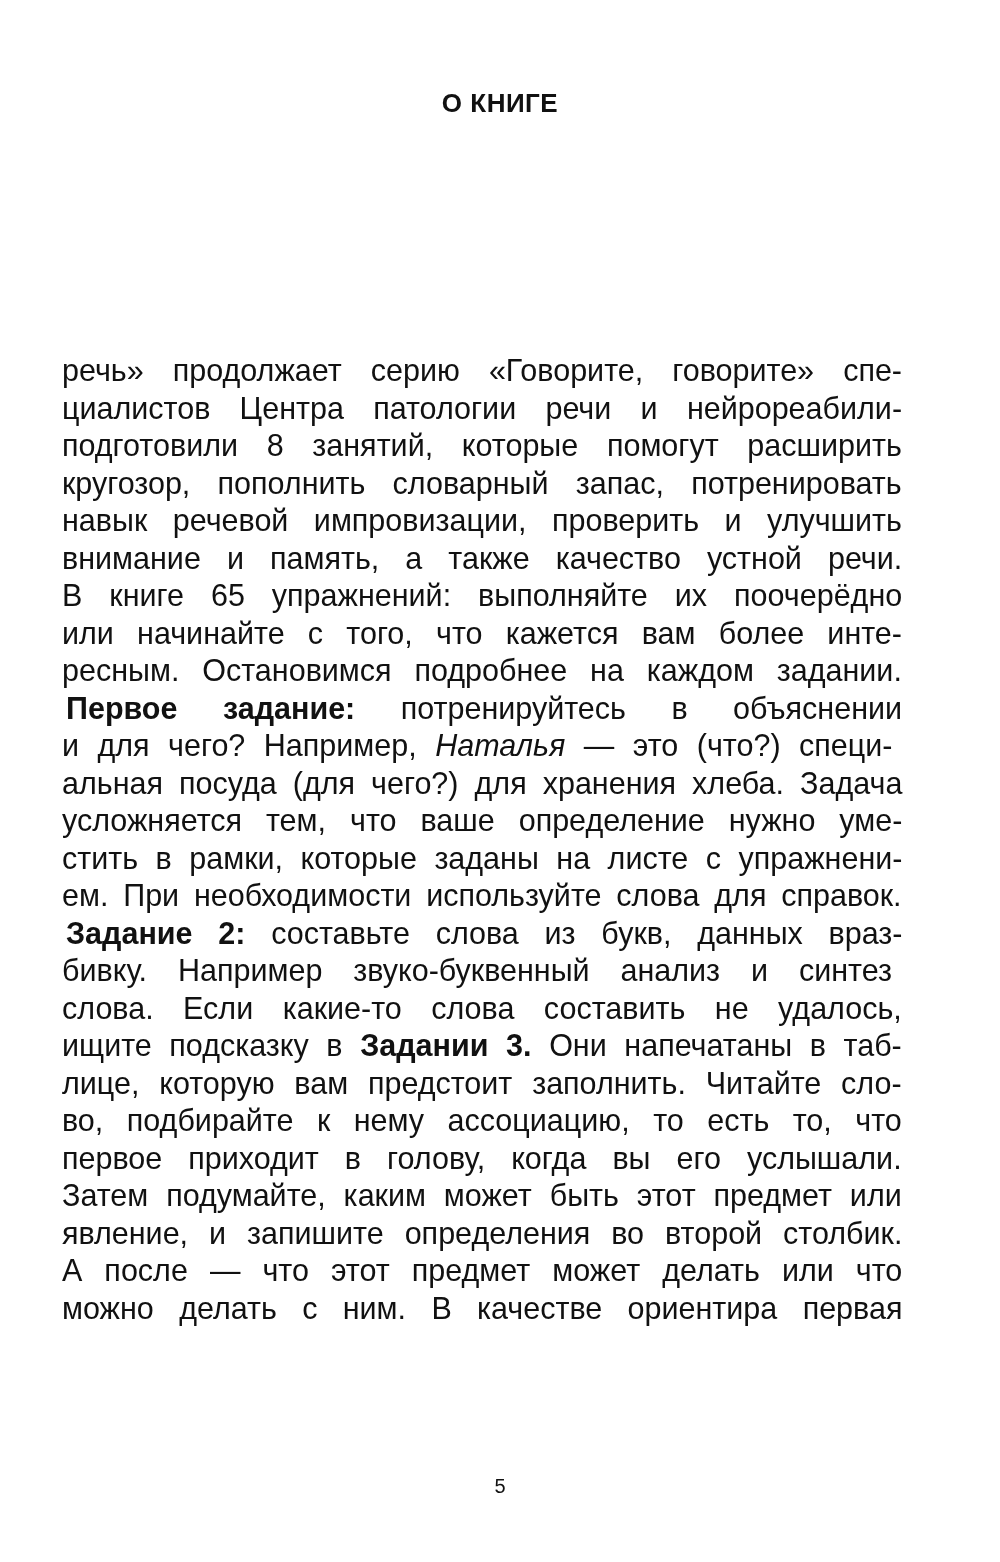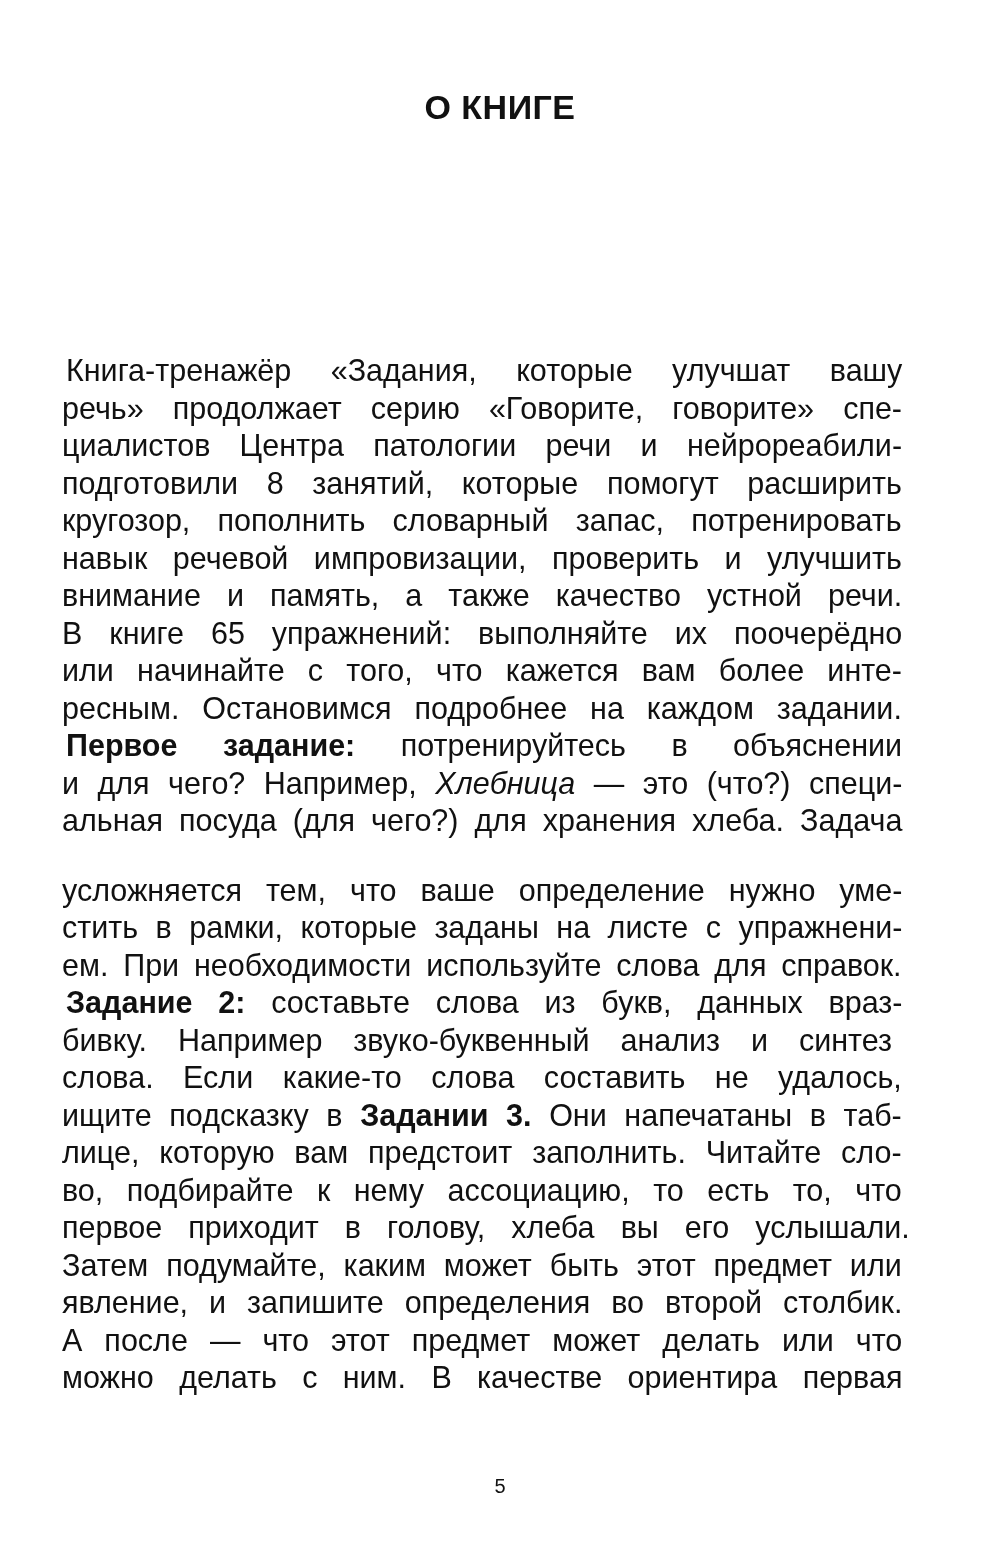--- a/index.html
+++ b/index.html
@@ -2,21 +2,21 @@
 <html><head>
 <meta charset="utf-8">
 <style>
   html, body { margin:0; padding:0; }
   body {
     width:1000px; height:1562px; background:#ffffff; position:relative; overflow:hidden;
     font-family:"Liberation Sans", "DejaVu Sans", sans-serif; color:#111111;
   }
   .page-title {
     position:absolute; top:88px; left:0; width:1000px; text-align:center;
-    font-weight:bold; font-size:34px; letter-spacing:0.5px;
+    font-weight:bold; font-size:26px; letter-spacing:0.5px;
   }
   .body-text {
     position:absolute; left:62px; top:352px; width:840px;
   }
   .line {
     display:block; height:37.5px; line-height:37.5px; font-size:30.5px;
     text-align:justify; text-align-last:justify; white-space:nowrap;
     transform-origin:left center;
   }
   .b { font-weight:bold; }
@@ -26,42 +26,41 @@
     font-size:20px;
   }
   .line span { white-space:pre; }
 </style>
 </head>
 <body>
 
 <div class="page-title">О КНИГЕ</div>
 
 <div class="body-text" id="body-text">
-    <div class="line" style="padding-left: 4px; display: block; width: auto; word-spacing: 31px; text-align: left; text-align-last: left;"><span>Книга-тренажёр «Задания, которые улучшат вашу</span></div>
     <div class="line" style="display: block; width: auto; word-spacing: 20.6px; text-align: left; text-align-last: left;"><span>речь» продолжает серию «Говорите, говорите» спе-</span></div>
     <div class="line" style="display: block; width: auto; word-spacing: 20.8px; text-align: center; text-align-last: left;"><span>циалистов Центра патологии речи и нейрореабили-</span></div>
     <div class="line" style="display: block; width: auto; word-spacing: 20.2px; text-align: left; text-align-last: left;"><span>подготовили 8 занятий, которые помогут расширить</span></div>
     <div class="line" style="display: block; width: auto; word-spacing: 18.75px; text-align: left; text-align-last: left;"><span>кругозор, пополнить словарный запас, потренировать</span></div>
     <div class="line" style="display: block; width: auto; word-spacing: 17px; text-align: left; text-align-last: left;"><span>навык речевой импровизации, проверить и улучшить</span></div>
     <div class="line" style="display: block; width: auto; word-spacing: 17.5714px; text-align: left; text-align-last: left;"><span>внимание и память, а также качество устной речи.</span></div>
     <div class="line" style="display: block; width: auto; word-spacing: 18.5px; text-align: left; text-align-last: left;"><span>В книге 65 упражнений: выполняйте их поочерёдно</span></div>
     <div class="line" style="display: block; width: auto; word-spacing: 14.75px; text-align: left; text-align-last: left;"><span>или начинайте с того, что кажется вам более инте-</span></div>
     <div class="line" style="display: block; width: auto; word-spacing: 14.4px; text-align: left; text-align-last: left;"><span>ресным. Остановимся подробнее на каждом задании.</span></div>
     <div class="line" style="padding-left: 4px; display: block; width: auto; word-spacing: 37px; text-align: left; text-align-last: left;"><span class="b">Первое задание:</span><span> потренируйтесь в объяснении</span></div>
-    <div class="line" style="display: block; width: auto; word-spacing: 10px; text-align: left; text-align-last: left;"><span>и для чего? Например, </span><span class="i">Хлебница</span><span> — это (что?) специ-</span></div>
+    <div class="line" style="display: block; width: auto; word-spacing: 10px; text-align: left; text-align-last: left;"><span>и для чего? Например, </span><span class="i">Наталья</span><span> — это (что?) специ-</span></div>
     <div class="line" style="display: block; width: auto; word-spacing: 7.57143px; text-align: left; text-align-last: left;"><span>альная посуда (для чего?) для хранения хлеба. Задача</span></div>
-    <div class="line" style="display: block; width: auto; word-spacing: 15.5px; text-align: right; text-align-last: left; margin-top: 32px;"><span>усложняется тем, что ваше определение нужно уме-</span></div>
+    <div class="line" style="display: block; width: auto; word-spacing: 15.5px; text-align: right; text-align-last: left;"><span>усложняется тем, что ваше определение нужно уме-</span></div>
     <div class="line" style="display: block; width: auto; word-spacing: 9px; text-align: left; text-align-last: left;"><span>стить в рамки, которые заданы на листе с упражнени-</span></div>
     <div class="line" style="display: block; width: auto; word-spacing: 6.33333px; text-align: left; text-align-last: left;"><span>ем. При необходимости используйте слова для справок.</span></div>
     <div class="line" style="padding-left: 4px; display: block; width: auto; word-spacing: 17.2857px; text-align: left; text-align-last: left;"><span class="b">Задание 2:</span><span> составьте слова из букв, данных враз-</span></div>
     <div class="line" style="display: block; width: auto; word-spacing: 22.4px; text-align: left; text-align-last: left;"><span>бивку. Например звуко-буквенный анализ и синтез</span></div>
     <div class="line" style="display: block; width: auto; word-spacing: 21px; text-align: right; text-align-last: left;"><span>слова. Если какие-то слова составить не удалось,</span></div>
     <div class="line" style="display: block; width: auto; word-spacing: 9.125px; text-align: left; text-align-last: left;"><span>ищите подсказку в </span><span class="b">Задании 3.</span><span> Они напечатаны в таб-</span></div>
     <div class="line" style="display: block; width: auto; word-spacing: 11.3333px; text-align: left; text-align-last: left;"><span>лице, которую вам предстоит заполнить. Читайте сло-</span></div>
     <div class="line" style="display: block; width: auto; word-spacing: 15px; text-align: left; text-align-last: left;"><span>во, подбирайте к нему ассоциацию, то есть то, что</span></div>
-    <div class="line" style="display: block; width: auto; word-spacing: 17.5714px; text-align: left; text-align-last: left;"><span>первое приходит в голову, хлеба вы его услышали.</span></div>
+    <div class="line" style="display: block; width: auto; word-spacing: 17.5714px; text-align: left; text-align-last: left;"><span>первое приходит в голову, когда вы его услышали.</span></div>
     <div class="line" style="display: block; width: auto; word-spacing: 9.42857px; text-align: left; text-align-last: left;"><span>Затем подумайте, каким может быть этот предмет или</span></div>
     <div class="line" style="display: block; width: auto; word-spacing: 12.5px; text-align: left; text-align-last: left;"><span>явление, и запишите определения во второй столбик.</span></div>
     <div class="line" style="display: block; width: auto; word-spacing: 13.5556px; text-align: left; text-align-last: left;"><span>А после — что этот предмет может делать или что</span></div>
     <div class="line" style="display: block; width: auto; word-spacing: 16.8571px; text-align: left; text-align-last: left;"><span>можно делать с ним. В качестве ориентира первая</span></div>
   </div>
 
 <div class="page-number">5</div>
 
 </body></html>

